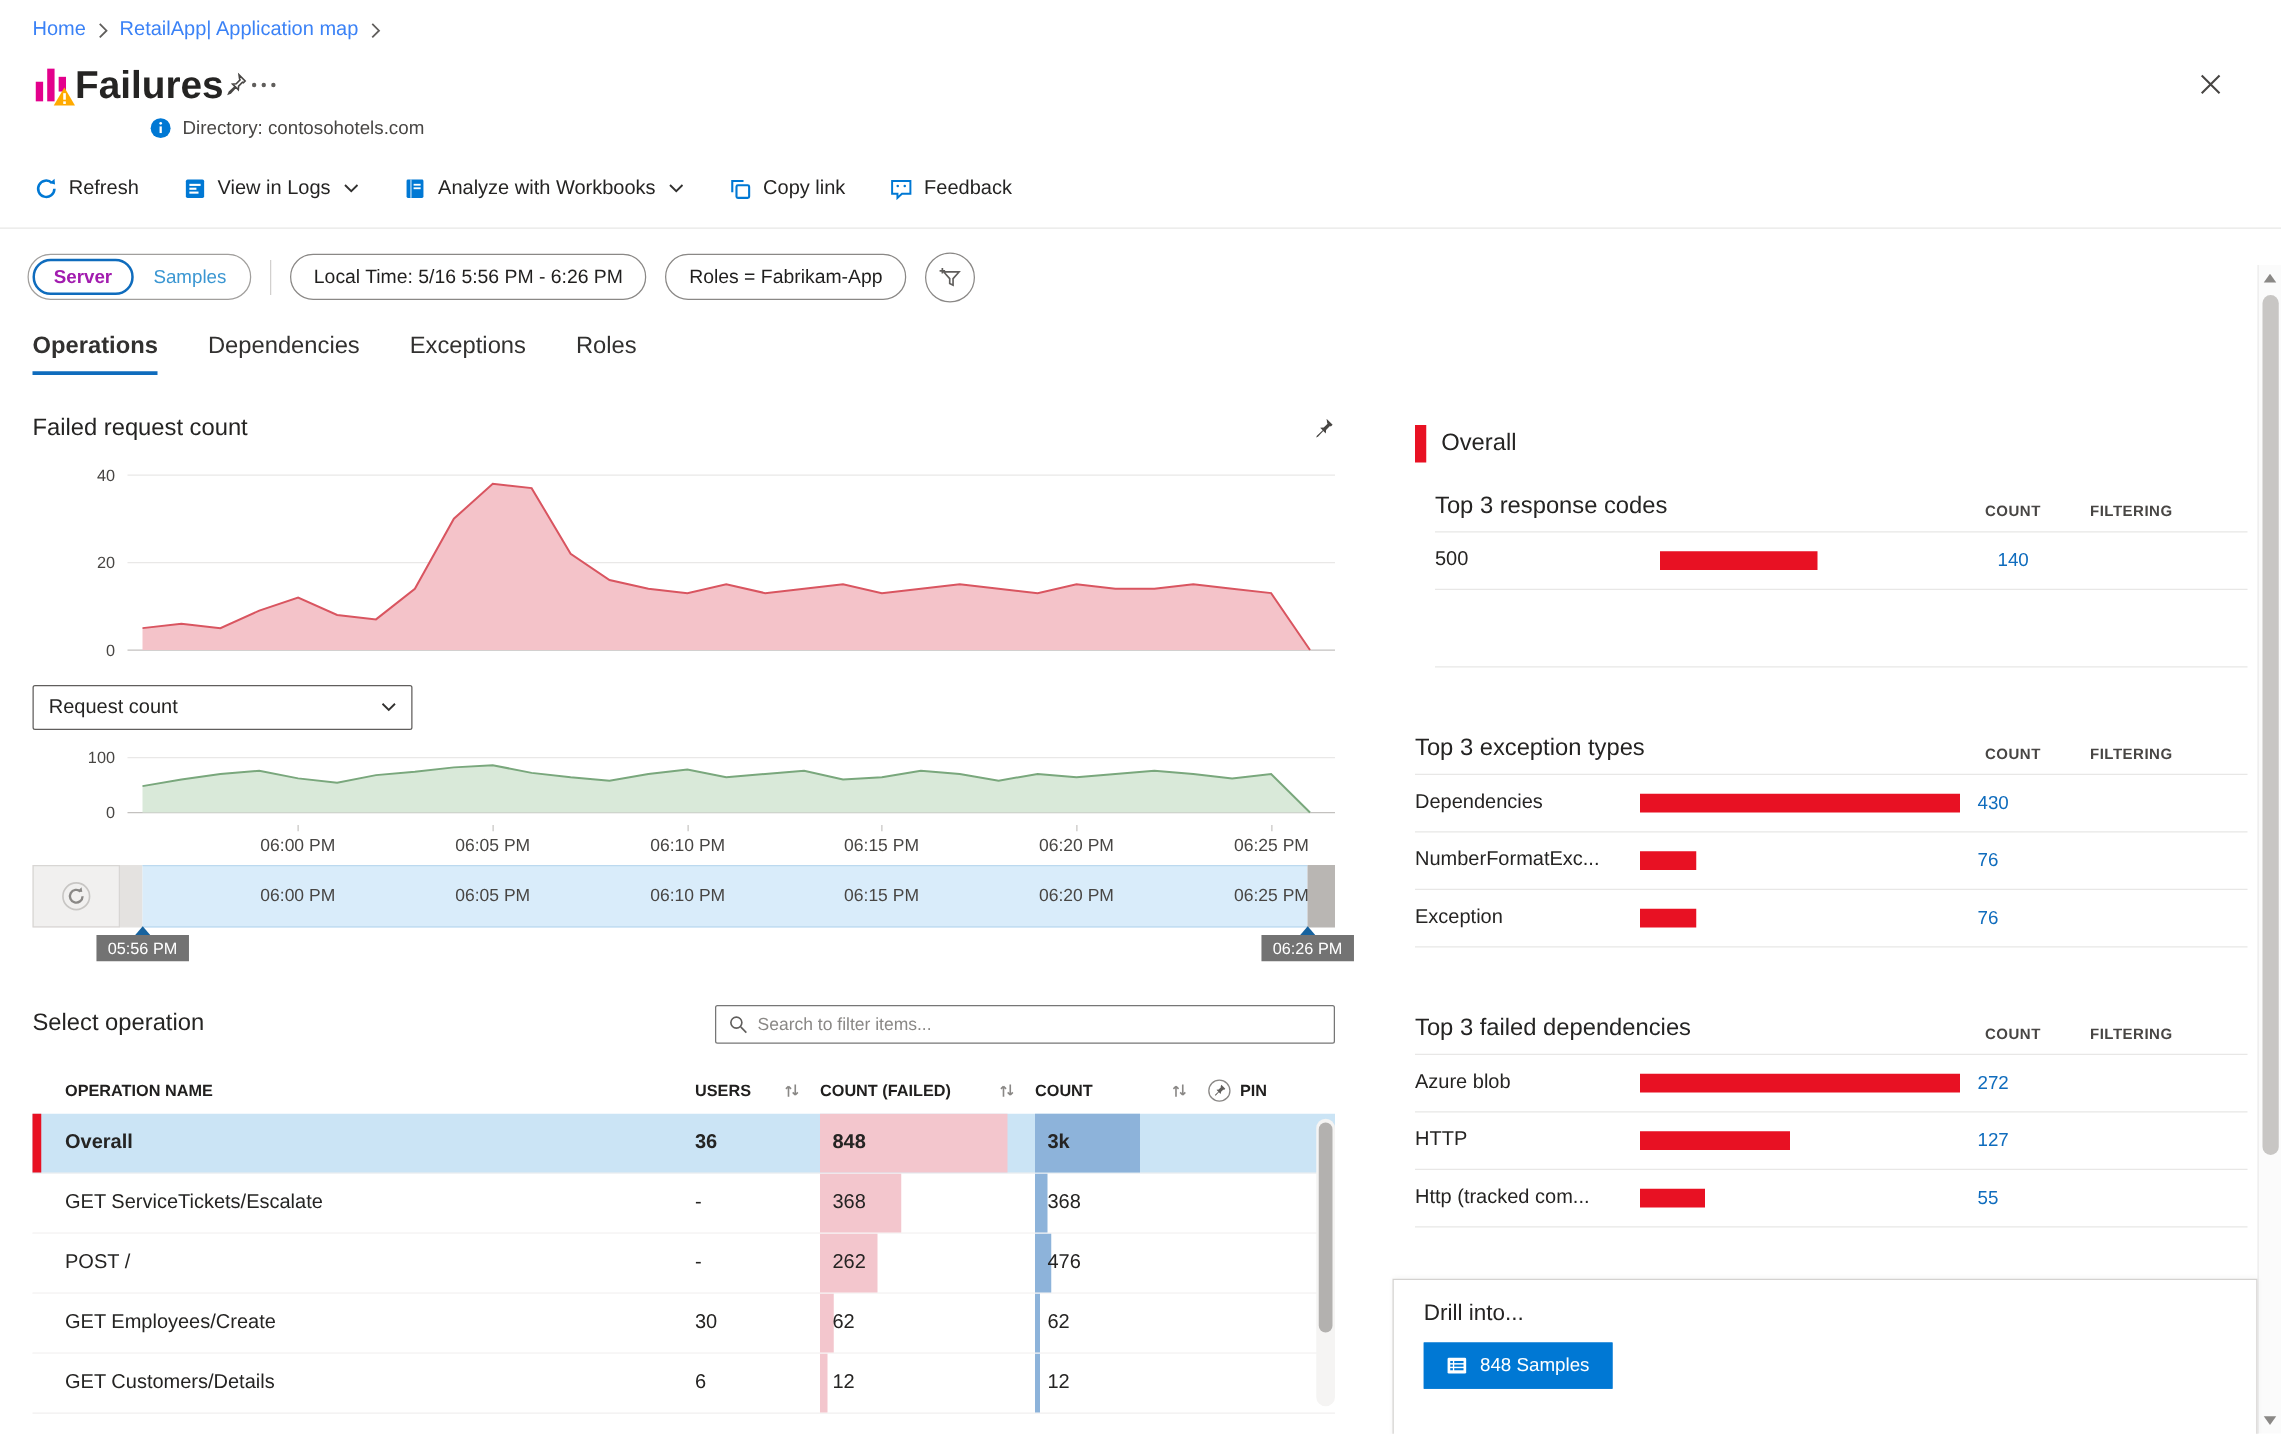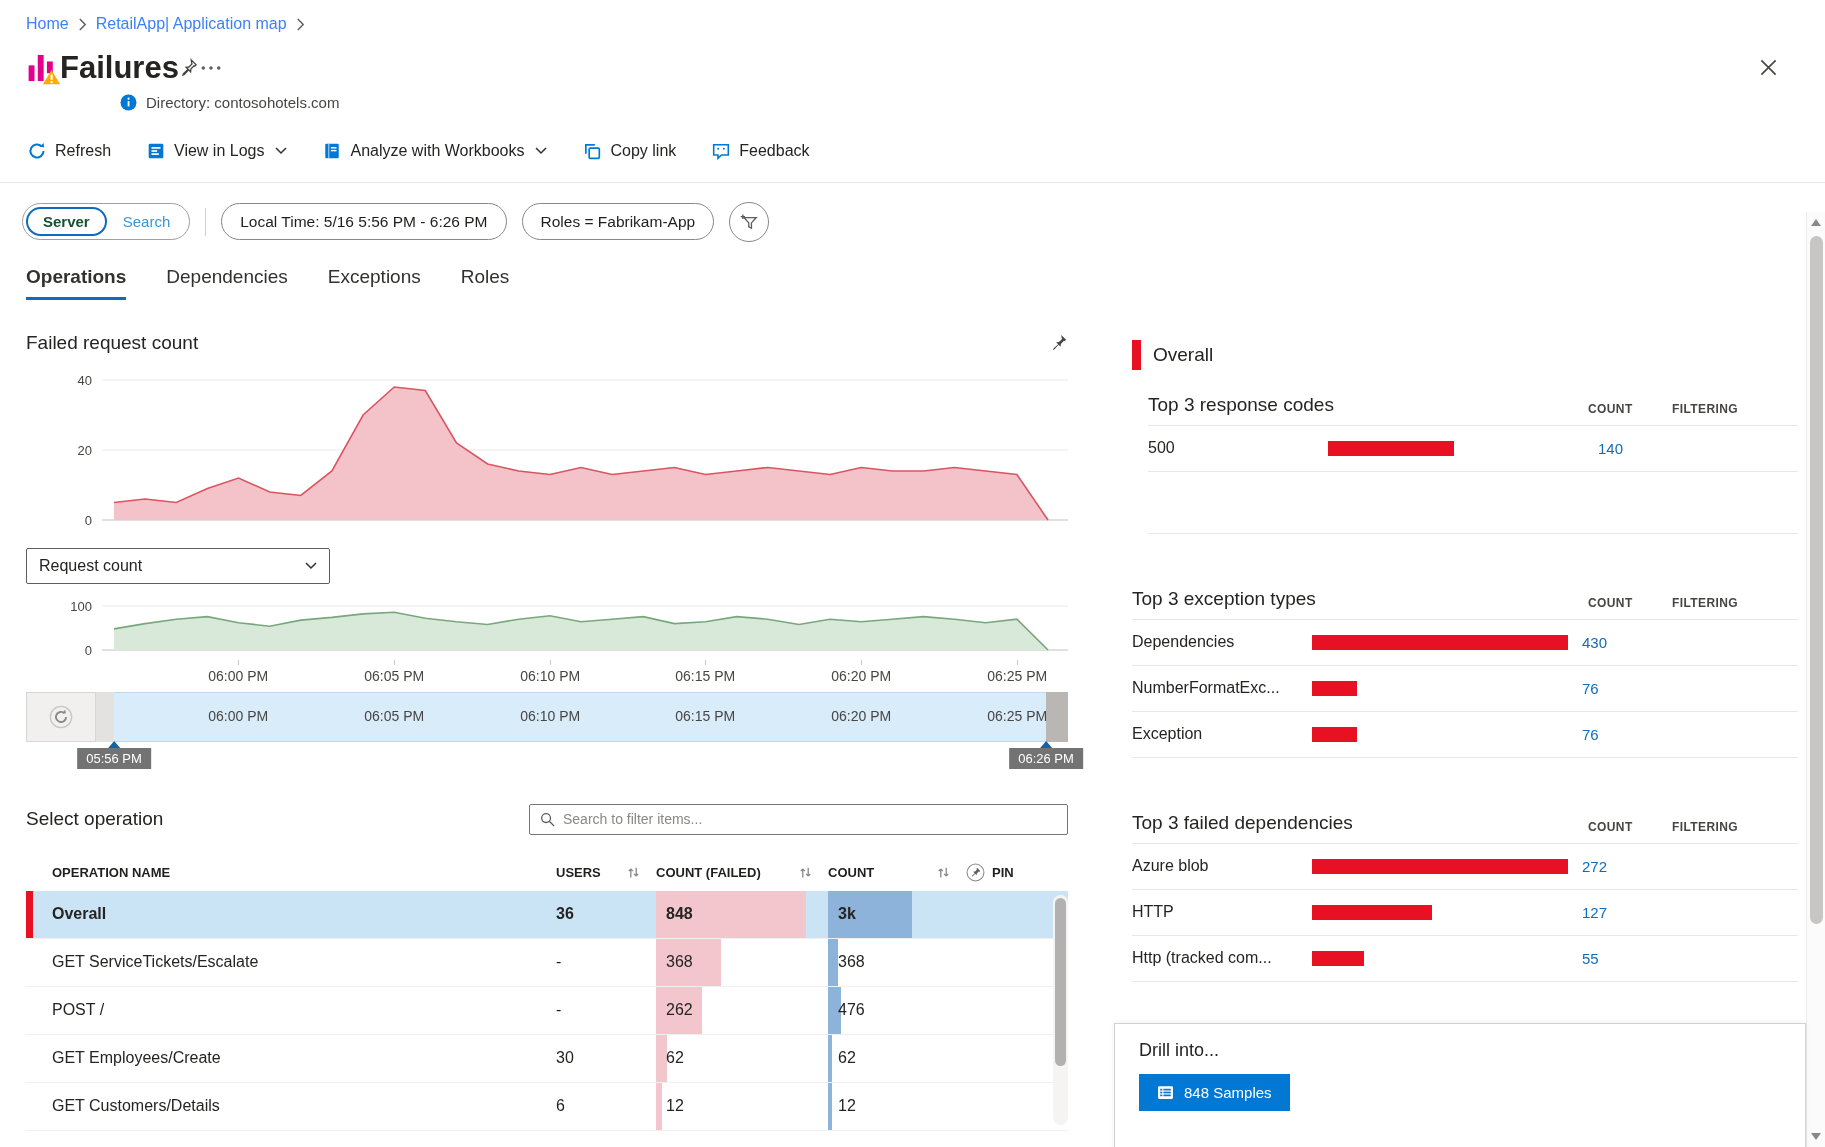--- a/index.html
+++ b/index.html
@@ -29,21 +29,21 @@
   .toolbar { display:flex; align-items:center; gap:36px; margin:20px 0 0 28px; height:36px; }
   .toolbar > button { display:flex; align-items:center; gap:9px; background:none; border:none; font-size:16px; color:#252423; cursor:pointer; }
   .tb-ic { width:18px; height:18px; }
   .chev { width:12px; height:8px; margin-left:2px; }
   .divider { border-bottom:1px solid #e8e7e6; margin-top:13px; }
 
   
   .filter-row { display:flex; align-items:center; gap:15px; margin:19px 0 0 22px; height:40px; }
   .toggle { display:flex; align-items:center; border:1px solid #a19f9d; border-radius:20px; padding:3px; background:#fff; }
   .seg { border-radius:16px; font-size:15px; cursor:pointer; }
-  .seg.server { border:2px solid #0f6cbd; font-weight:700; color:#14532d; padding:4px 15px; }
+  .seg.server { border:2px solid #0f6cbd; font-weight:700; color:#a21caf; padding:4px 15px; }
   .seg.browser { color:#3a96d2; padding:4px 16px; }
   .vsep { width:1px; height:28px; background:#d2d0ce; }
   .pill { border:1px solid #8a8886; border-radius:19px; height:37px; padding:0 18px; background:#fff; font-size:15.5px; color:#201f1e; cursor:pointer; display:flex; align-items:center; }
   .funnel-btn { width:40px; height:40px; border-radius:50%; border:1px solid #8a8886; background:#fff; display:flex; align-items:center; justify-content:center; cursor:pointer; }
   .funnel-btn svg { width:20px; height:20px; }
 
   
   .tabs { display:flex; gap:40px; margin:24px 0 0 26px; }
   .tab { font-size:19px; color:#323130; padding-bottom:9px; cursor:pointer; }
   .tab.active { font-weight:700; border-bottom:3px solid #0f6cbd; }
@@ -77,21 +77,21 @@
   .brush-label { position:absolute; top:16px; transform:translateX(-50%); font-size:14px; color:#484644; white-space:nowrap; z-index:2; }
   .time-tag { position:absolute; top:56px; transform:translateX(-50%); background:#737373; color:#fff; font-size:13px;
               padding:3px 9px; white-space:nowrap; cursor:ew-resize; z-index:3; }
   .time-tag::before { content:""; position:absolute; top:-7px; left:50%; margin-left:-6px;
                       border-left:6px solid transparent; border-right:6px solid transparent; border-bottom:7px solid #17639f; }
   .time-tag.start { left:88px; }
   .time-tag.end { left:1020px; }
 
   
   .select-row { display:flex; justify-content:space-between; align-items:center; margin-top:26px; height:31px; }
-  .searchbox { width:539px; height:31px; border:1px solid #767676; border-radius:2px; display:flex; align-items:center; gap:8px; padding:0 10px; }
+  .searchbox { width:496px; height:31px; border:1px solid #767676; border-radius:2px; display:flex; align-items:center; gap:8px; padding:0 10px; }
   .search-ic { width:15px; height:15px; flex:none; }
   .searchbox input { flex:1; border:none; outline:none; font-size:14px; font-family:inherit; color:#323130; background:transparent; }
   .searchbox input::placeholder { color:#8a8886; }
 
   
   .tbl { margin-top:20px; position:relative; }
   .tbl-head, .op-row { display:grid; grid-template-columns:530px 100px 172px 138px 82px; }
   .tbl-head { height:36px; align-items:center; font-size:13px; font-weight:700; color:#201f1e; }
   .hcell { display:flex; align-items:center; gap:7px; }
   .hcell.name { padding-left:26px; }
@@ -239,21 +239,21 @@
       <span>Feedback</span>
     </button>
   </div>
 </header>
 
 <div class="divider"></div>
 
 <div class="filter-row">
   <div class="toggle">
     <span class="seg server">Server</span>
-    <span class="seg browser">Search</span>
+    <span class="seg browser">Samples</span>
   </div>
   <span class="vsep"></span>
   <button class="pill">Local Time: 5/16 5:56 PM - 6:26 PM</button>
   <button class="pill">Roles = Fabrikam-App</button>
   <button class="funnel-btn">
     <svg viewBox="0 0 18 18">
       <path d="M4.5 5h11l-4.3 4.8v4.7l-2.4-1.2V9.8z" fill="none" stroke="#605e5c" stroke-width="1.2"></path>
       <path d="M3.5 2.2v4M1.5 4.2h4" stroke="#605e5c" stroke-width="1.2"></path>
     </svg>
   </button>

